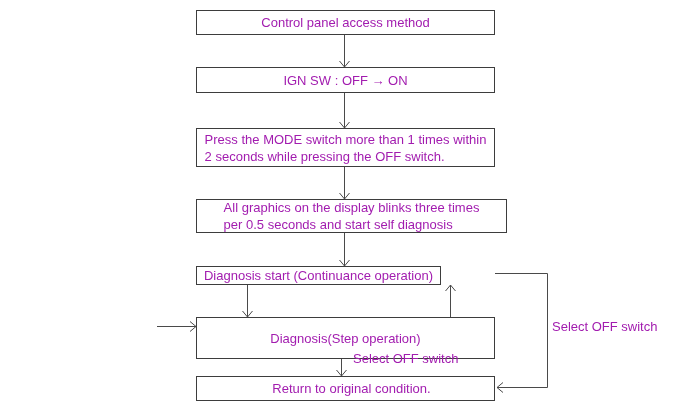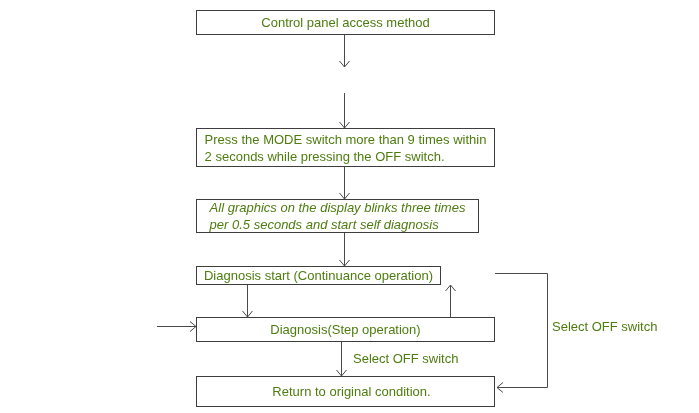--- a/index.html
+++ b/index.html
@@ -6,21 +6,21 @@
     margin: 0;
     padding: 0;
     background: #ffffff;
   }
   .canvas {
     position: relative;
     width: 699px;
     height: 413px;
     background: #ffffff;
     font-family: "Liberation Sans", "DejaVu Sans", sans-serif;
-    color: #4d7c0f;
+    color: #a21caf;
     overflow: hidden;
   }
   .connectors {
     position: absolute;
     left: 0;
     top: 0;
     width: 699px;
     height: 413px;
   }
   .box {
@@ -38,24 +38,24 @@
   .box .txt {
     display: inline-block;
   }
   .box.left .txt {
     text-align: left;
     white-space: pre-line;
   }
   #n0 { left: 196px; top: 10px;  width: 299px; height: 25px; }
   #n1 { left: 196px; top: 67px;  width: 299px; height: 26px; }
   #n2 { left: 196px; top: 128px; width: 299px; height: 39px; }
-  #n3 { left: 196px; top: 199px; width: 283px; height: 34px; font-style: italic; }
+  #n3 { left: 196px; top: 199px; width: 311px; height: 34px; }
   #n4 { left: 196px; top: 266px; width: 245px; height: 19px; }
-  #n5 { left: 196px; top: 317px; width: 299px; height: 25px; text-align: center; }
-  #n6 { left: 196px; top: 376px; width: 299px; height: 31px; padding-left: 12px; }
+  #n5 { left: 196px; top: 317px; width: 299px; height: 42px; text-align: center; }
+  #n6 { left: 196px; top: 376px; width: 299px; height: 25px; padding-left: 12px; }
   .lbl {
     position: absolute;
     font-size: 13px;
     line-height: 15px;
     white-space: nowrap;
   }
   #lbl-auto      { left: 283px; top: 291px; }
   #lbl-off-mid   { left: 353px; top: 351px; }
   #lbl-off-right { left: 552px; top: 319px; }
   #lbl-ac        { left: 57px;  top: 311px; white-space: pre-line; }
@@ -102,23 +102,26 @@
     <g>
       <path d="M495 273.5 H547.5 V387.5 H497"></path>
         <path d="M503 382.5 L497 387.5 L503 392.5"></path>
     </g>
   </svg>
 
   <div class="box" id="n0">
     <span class="txt">Control panel access method</span>
   </div>
 
+  <div class="box" id="n1">
+    <span class="txt">IGN SW : OFF → ON</span>
+  </div>
 
   <div class="box left" id="n2">
-    <span class="txt">Press the MODE switch more than 9 times within
+    <span class="txt">Press the MODE switch more than 1 times within
 2 seconds while pressing the OFF switch.</span>
   </div>
 
   <div class="box left" id="n3">
     <span class="txt">All graphics on the display blinks three times
 per 0.5 seconds and start self diagnosis</span>
   </div>
 
   <div class="box" id="n4">
     <span class="txt">Diagnosis start (Continuance operation)</span>

